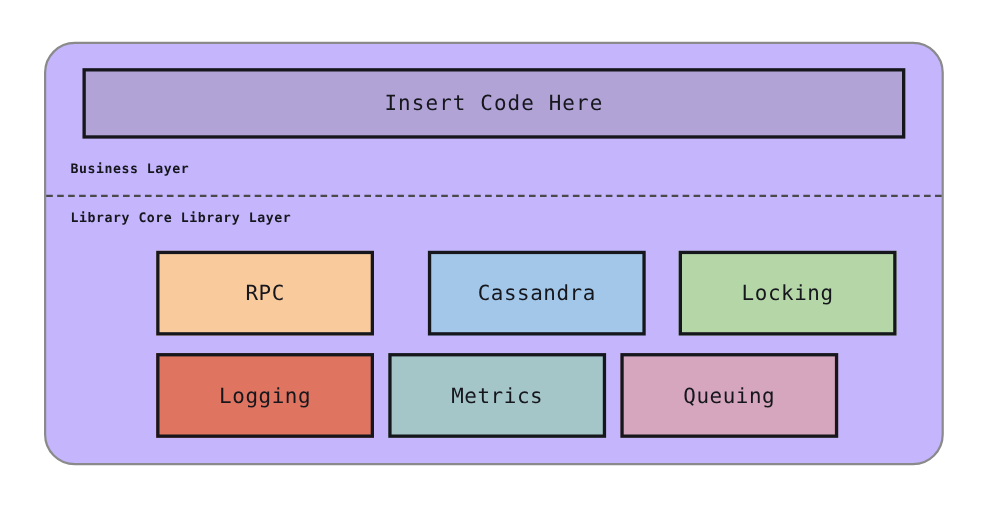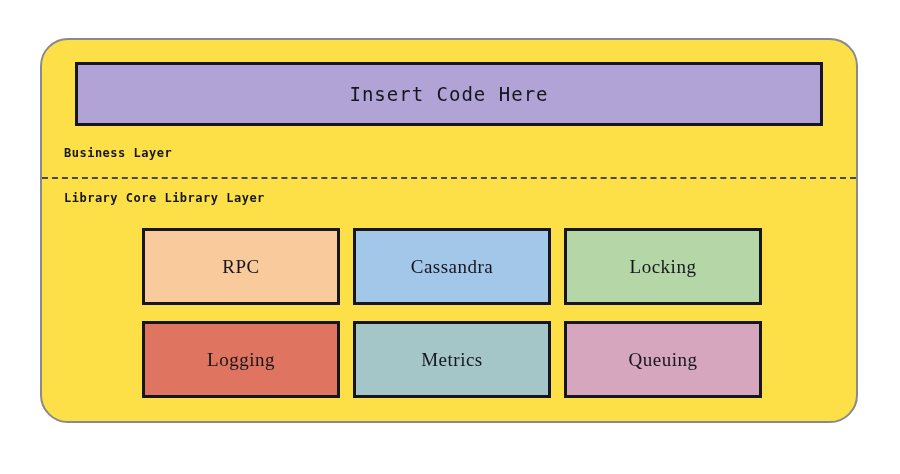--- a/index.html
+++ b/index.html
@@ -15,21 +15,21 @@
     font-family: "DejaVu Sans Mono", "Liberation Mono", monospace;
     color: #16161d;
     overflow: hidden;
   }
   .container {
     position: absolute;
     left: 40px;
     top: 38px;
     width: 818px;
     height: 385px;
-    background: #fde047;
+    background: #c4b5fd;
     border: 2px solid #8a8a8a;
     border-radius: 28px;
     box-sizing: border-box;
   }
   .code-box {
     position: absolute;
     left: 33px;
     top: 22px;
     width: 748px;
     height: 64px;
@@ -69,21 +69,20 @@
   .lib-box {
     width: 198px;
     height: 77px;
     border: 3px solid #16161d;
     box-sizing: border-box;
     display: flex;
     align-items: center;
     justify-content: center;
     font-size: 19px;
     letter-spacing: 0.5px;
-    font-family: Liberation Serif, serif;
   }
   .caption {
     position: absolute;
     left: 57px;
     top: 430px;
     font-size: 15px;
     font-weight: bold;
     letter-spacing: 0.5px;
   }
 </style>
@@ -100,24 +99,24 @@
     <div class="layer-label business-label">Business Layer</div>
 
     <div class="divider"></div>
 
     <div class="layer-label shared-label">Library Core Library Layer</div>
 
     <div class="box-row row-1">
       <div class="lib-box" style="background: rgb(249, 203, 156);">
         <span>RPC</span>
       </div>
-      <div class="lib-box" style="background: rgb(162, 199, 233);">
+      <div class="lib-box" style="background: rgb(162, 199, 233); margin-left: 36px;">
         <span>Cassandra</span>
       </div>
-      <div class="lib-box" style="background: rgb(181, 215, 168);">
+      <div class="lib-box" style="background: rgb(181, 215, 168); margin-left: 17px;">
         <span>Locking</span>
       </div>
     </div>
 
     <div class="box-row row-2">
       <div class="lib-box" style="background: rgb(223, 117, 97);">
         <span>Logging</span>
       </div>
       <div class="lib-box" style="background: rgb(164, 198, 201); justify-content: center;">
         <span>Metrics</span>

